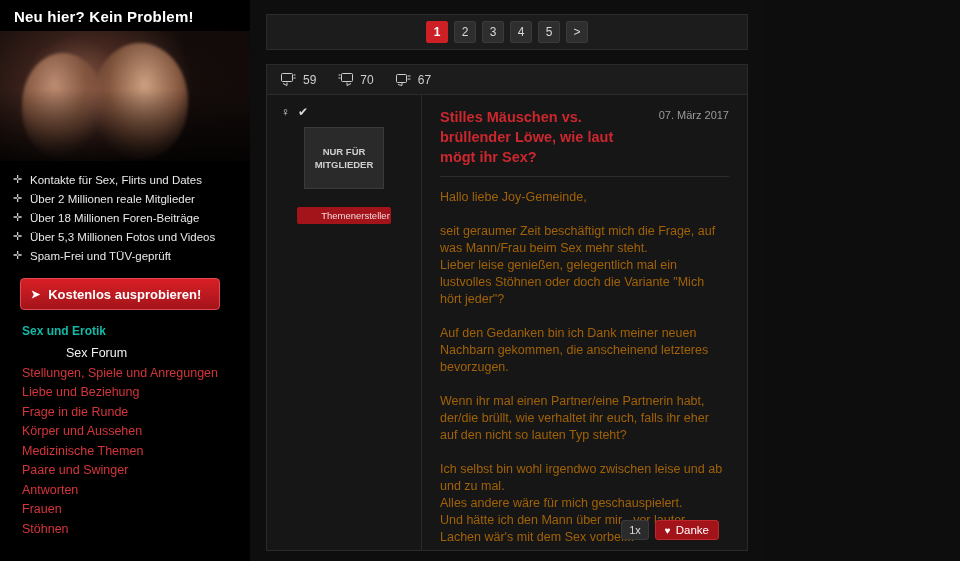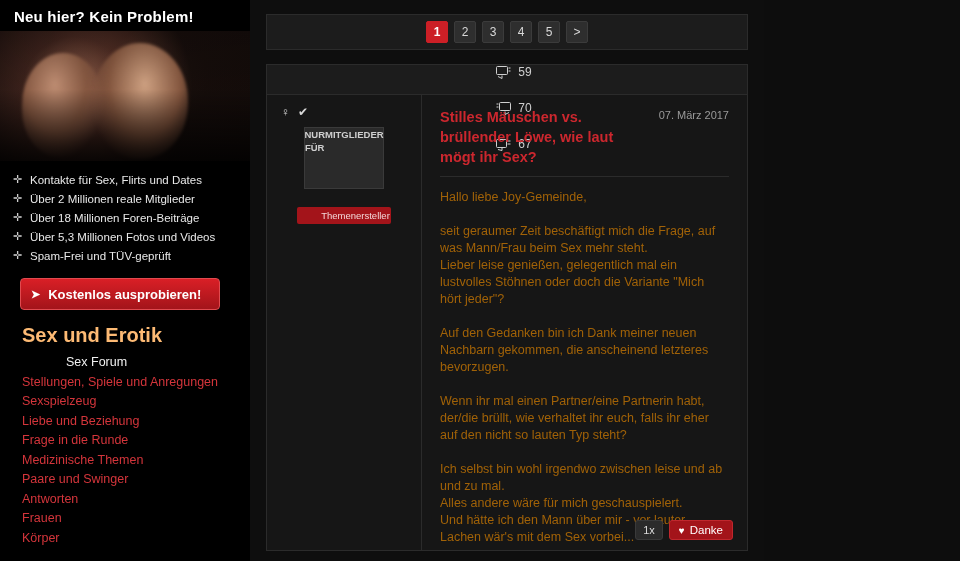--- a/index.html
+++ b/index.html
@@ -99,22 +99,22 @@
     font-weight: bold;
     padding-left: 10px;
     cursor: pointer;
   }
   .cta-btn .arrow {
     color: #fff;
     font-size: 11px;
   }
 
   .sec-title {
-    color: #fdba74;
-    font-size: 20px;
+    color: #14b8a6;
+    font-size: 12px;
     font-weight: bold;
     padding: 14px 0 6px 22px;
   }
   .navlist { list-style: none; margin: 0; padding: 0 0 0 22px; }
   .navlist li { line-height: 19.5px; }
   .navlist a {
     font-size: 12.5px;
     text-decoration: none;
     display: block;
   }
@@ -159,21 +159,20 @@
 
   .stats-bar {
     background: #1c1c1c;
     border: 1px solid #2b2b2b;
     border-bottom: none;
     height: 30px;
     display: flex;
     align-items: center;
     padding-left: 14px;
     gap: 22px;
-    flex-direction: column;
   }
   .stat {
     display: flex;
     align-items: center;
     gap: 7px;
     color: #cfcfcf;
     font-size: 12px;
   }
   .stat svg { display: block; }
 
@@ -201,22 +200,22 @@
   }
   .avatar {
     width: 80px; height: 62px;
     margin: 0 auto;
     background: #2a2a2a;
     border: 1px solid #3a3a3a;
     color: #cfcfcf;
     font-size: 9.5px;
     font-weight: bold;
     display: flex;
-    flex-direction: row;
-    align-items: flex-start;
+    flex-direction: column;
+    align-items: center;
     justify-content: center;
     text-align: center;
     line-height: 13px;
   }
   .starter-badge {
     margin: 18px auto 0 auto;
     width: 94px;
     background: #a3141a;
     color: #f3d7d8;
     font-size: 9.5px;
@@ -256,21 +255,21 @@
     color: #a16207;
     font-size: 12.5px;
     line-height: 17px;
     padding-top: 12px;
   }
   .post-body p { margin: 0 0 17px 0; }
   .emoji { font-size: 13px; }
 
   .post-actions {
     position: absolute;
-    right: 14px;
+    right: 28px;
     bottom: 10px;
     display: flex;
     gap: 6px;
     align-items: center;
   }
   .count-pill {
     background: #2b2b2b;
     border: 1px solid #3a3a3a;
     color: #dcdcdc;
     font-size: 11px;
@@ -321,42 +320,42 @@
     <div class="sec-title">Sex und Erotik</div>
 
     <ul class="navlist">
       <li>
           <a class="white" href="#">Sex Forum</a>
         </li>
       <li>
           <a class="red" href="#">Stellungen, Spiele und Anregungen</a>
         </li>
       <li>
-          <a class="red" href="#">Sexspielzeug</a>
-        </li>
-      <li>
           <a class="red" href="#">Liebe und Beziehung</a>
         </li>
       <li>
           <a class="red" href="#">Frage in die Runde</a>
         </li>
       <li>
+          <a class="red" href="#">Körper und Aussehen</a>
+        </li>
+      <li>
           <a class="red" href="#">Medizinische Themen</a>
         </li>
       <li>
           <a class="red" href="#">Paare und Swinger</a>
         </li>
       <li>
           <a class="red" href="#">Antworten</a>
         </li>
       <li>
           <a class="red" href="#">Frauen</a>
         </li>
       <li>
-          <a class="red" href="#">Körper</a>
+          <a class="red" href="#">Stöhnen</a>
         </li>
 
     </ul>
   </div>
 
   <div class="main">
 
     <div class="pagination-bar">
       <div class="page-btn active">1</div>
       <div class="page-btn">2</div>

